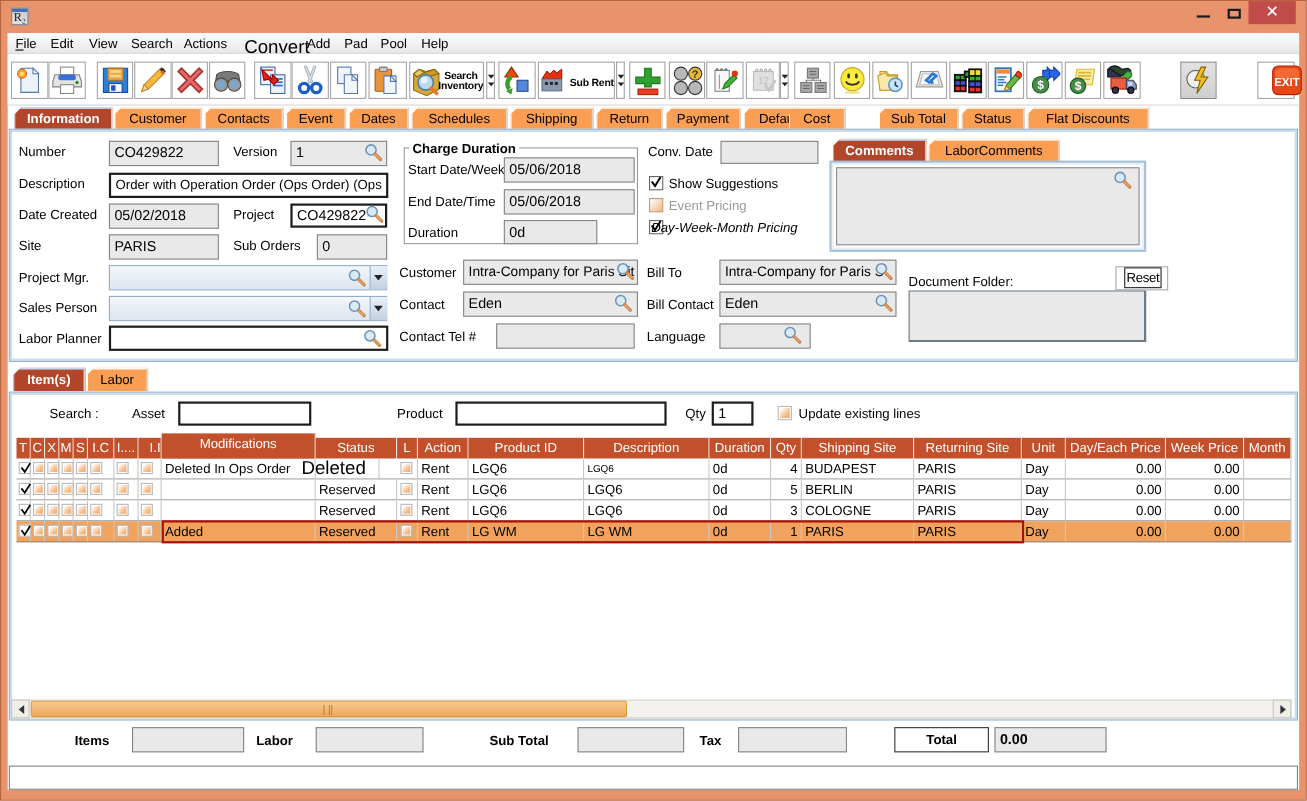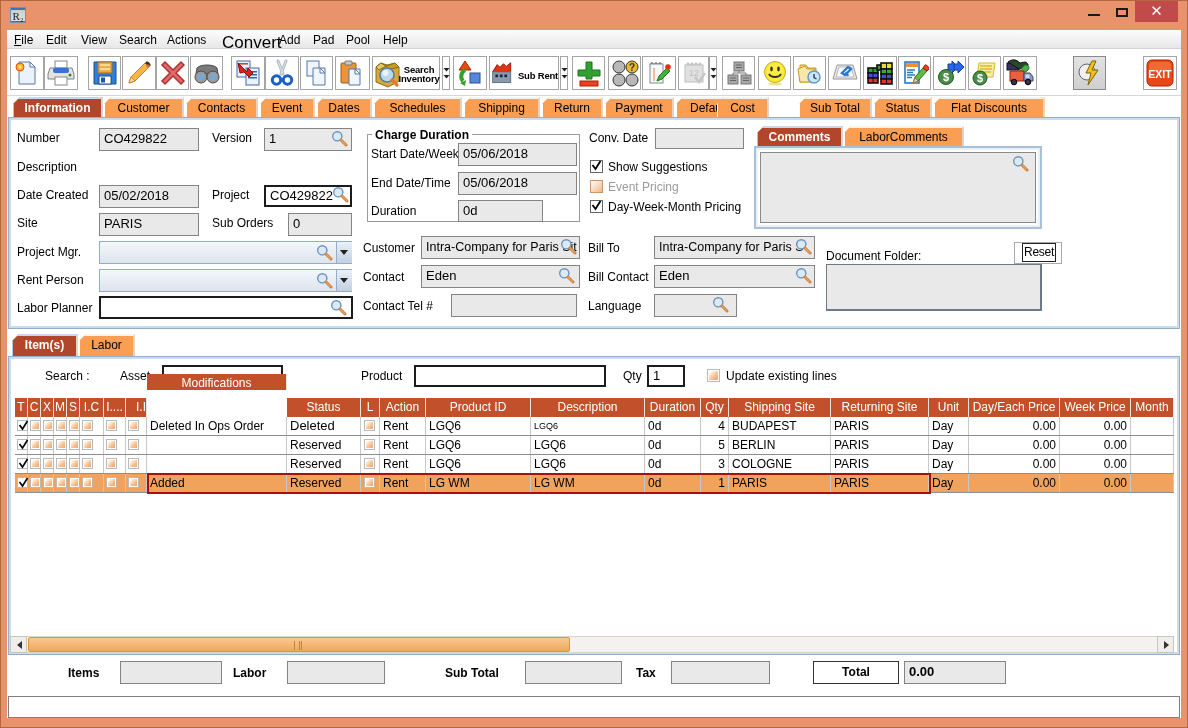--- a/index.html
+++ b/index.html
@@ -244,21 +244,21 @@
         <rect x="5" y="12" width="14" height="10" fill="#E86040" stroke="#A02000"></rect>
         <path d="M19 14h6l3 4v4h-9z" fill="#8898C8" stroke="#445"></path>
         <rect x="20.5" y="15.5" width="4" height="3.5" fill="#C8D8F8"></rect>
         <circle cx="9" cy="23" r="2.8" fill="#334" stroke="#001"></circle>
         <circle cx="23" cy="23" r="2.8" fill="#334" stroke="#001"></circle>
       </svg></div>
 <div class="tbtn" style="left:1073px;width:33px;background:linear-gradient(#E2E2E2,#CFCFCF);border:1px solid #8A8A8A;"><svg width="28" height="28" viewBox="0 0 28 28" style="margin:2px 0 0 2px">
         <circle cx="11" cy="13" r="8" fill="#F0F0F0" stroke="#666"></circle>
         <path d="M16 2l-6 12h5l-3 12 10-15h-6l4-9z" fill="#F0C020" stroke="#806000"></path>
       </svg></div>
-<div class="tbtn" style="left:1143px;width:34px;"><svg width="28" height="28" viewBox="0 0 28 28" style="margin:2px 0 0 2px">
+<div class="tbtn" style="left:1143px;width:34px;padding-left:10px;"><svg width="28" height="28" viewBox="0 0 28 28" style="margin:2px 0 0 2px">
         <rect x="1" y="1" width="26" height="26" rx="5" fill="#E84818" stroke="#B02000"></rect>
         <rect x="3" y="3" width="22" height="10" rx="4" fill="#F87840" opacity="0.7"></rect>
         <text x="14" y="19" font-size="10.5" font-weight="bold" text-anchor="middle" fill="#FFF">EXIT</text>
       </svg></div>
 <div class="abs tab tabsel" style="left:13px;top:97px;width:90px;height:21px;">Information</div>
 <div class="abs tab" style="left:104px;top:97px;width:80px;height:21px;">Customer</div>
 <div class="abs tab" style="left:186px;top:97px;width:72px;height:21px;">Contacts</div>
 <div class="abs tab" style="left:260px;top:97px;width:55px;height:21px;">Event</div>
 <div class="abs tab" style="left:317px;top:97px;width:55px;height:21px;">Dates</div>
 <div class="abs tab" style="left:374px;top:97px;width:88px;height:21px;">Schedules</div>
@@ -272,40 +272,41 @@
 <div class="abs tab" style="left:934px;top:97px;width:111px;height:21px;">Flat Discounts</div>
 <div class="abs panel" style="left:8px;top:117px;width:1172px;height:212px;"></div>
 <div class="abs lbl" style="left:17px;top:131px;">Number</div>
 <div class="abs fgray" style="left:99px;top:128px;width:100px;height:23px;">CO429822</div>
 <div class="abs lbl" style="left:212px;top:131px;">Version</div>
 <div class="abs fgray" style="left:264px;top:128px;width:88px;height:23px;">1</div>
 <svg class="mag" style="left:331px;top:130px" viewBox="0 0 17 17">
       <use href="#magg"></use>
     </svg>
 <div class="abs lbl" style="left:17px;top:160px;">Description</div>
+<div class="abs fwhite" style="left:99px;top:157px;width:254px;height:23px;font-size:12px;">Order with Operation Order (Ops Order) (Ops (</div>
 <div class="abs lbl" style="left:17px;top:188px;">Date Created</div>
 <div class="abs fgray" style="left:99px;top:185px;width:100px;height:23px;">05/02/2018</div>
 <div class="abs lbl" style="left:212px;top:188px;">Project</div>
 <div class="abs fwhite" style="left:264px;top:185px;width:88px;height:22px;">CO429822</div>
 <svg class="mag" style="left:332px;top:186px" viewBox="0 0 17 17">
       <use href="#magg"></use>
     </svg>
 <div class="abs lbl" style="left:17px;top:216px;">Site</div>
 <div class="abs fgray" style="left:99px;top:213px;width:100px;height:23px;">PARIS</div>
 <div class="abs lbl" style="left:212px;top:216px;">Sub Orders</div>
 <div class="abs fgray" style="left:288px;top:213px;width:64px;height:23px;">0</div>
 <div class="abs lbl" style="left:17px;top:245px;">Project Mgr.</div>
 <div class="abs combo" style="left:99px;top:241px;width:253px;height:23px;"></div>
 <svg class="mag" style="left:316px;top:244px" viewBox="0 0 17 17">
       <use href="#magg"></use>
     </svg>
 <div class="abs" style="left:336px;top:242px;width:16px;height:21px;background:linear-gradient(#EAF0F8,#C2D0E2);border-left:1px solid #94AECA;">
       <div style="width:0;height:0;border:4px solid transparent;border-top:5px solid #222;margin:8px 0 0 3px;"></div>
     </div>
-<div class="abs lbl" style="left:17px;top:273px;">Rent Person</div>
+<div class="abs lbl" style="left:17px;top:273px;">Sales Person</div>
 <div class="abs combo" style="left:99px;top:269px;width:253px;height:23px;"></div>
 <svg class="mag" style="left:316px;top:272px" viewBox="0 0 17 17">
       <use href="#magg"></use>
     </svg>
 <div class="abs" style="left:336px;top:270px;width:16px;height:21px;background:linear-gradient(#EAF0F8,#C2D0E2);border-left:1px solid #94AECA;">
       <div style="width:0;height:0;border:4px solid transparent;border-top:5px solid #222;margin:8px 0 0 3px;"></div>
     </div>
 <div class="abs lbl" style="left:17px;top:301px;">Labor Planner</div>
 <div class="abs fwhite" style="left:99px;top:296px;width:254px;height:23px;"></div>
 <svg class="mag" style="left:330px;top:299px" viewBox="0 0 17 17">
@@ -327,21 +328,21 @@
       </svg>
     </div>
 <div class="abs lbl" style="left:608px;top:160px;">Show Suggestions</div>
 <div class="abs" style="left:590px;top:180px;width:13px;height:13px;background:linear-gradient(135deg,#FFF,#F2B582);border:1px solid #C9976E;"></div>
 <div class="abs lbl" style="left:608px;top:180px;color:#9A9A9A;">Event Pricing</div>
 <div class="abs" style="left:590px;top:200px;width:13px;height:13px;background:#FFF;border:1px solid #666;">
       <svg width="13" height="13" viewBox="0 0 13 13" style="position:absolute;left:-1px;top:-2px">
         <path d="M2.5 6l3 4 5-8" stroke="#000" stroke-width="1.8" fill="none"></path>
       </svg>
     </div>
-<div class="abs lbl" style="left:608px;top:200px;">Day-Week-Month Pricing</div>
+<div class="abs lbl" style="left:592px;top:200px;font-style:italic;">Day-Week-Month Pricing</div>
 <div class="abs lbl" style="left:363px;top:241px;">Customer</div>
 <div class="abs fgray" style="left:421px;top:236px;width:159px;height:23px;font-size:12.5px;">Intra-Company for Paris Sit</div>
 <svg class="mag" style="left:560px;top:238px" viewBox="0 0 17 17">
       <use href="#magg"></use>
     </svg>
 <div class="abs lbl" style="left:588px;top:241px;">Bill To</div>
 <div class="abs fgray" style="left:654px;top:236px;width:161px;height:23px;font-size:12.5px;">Intra-Company for Paris S</div>
 <svg class="mag" style="left:795px;top:238px" viewBox="0 0 17 17">
       <use href="#magg"></use>
     </svg>
@@ -386,21 +387,21 @@
 <div class="abs ckg" style="left:707px;top:369px;width:13px;height:13px;"></div>
 <div class="abs lbl" style="left:726px;top:369px;">Update existing lines</div>
 <div class="hdrcell" style="left:15px;top:398px;width:13px;height:19px;">T</div>
 <div class="hdrcell" style="left:28px;top:398px;width:13px;height:19px;">C</div>
 <div class="hdrcell" style="left:41px;top:398px;width:13px;height:19px;">X</div>
 <div class="hdrcell" style="left:54px;top:398px;width:13px;height:19px;">M</div>
 <div class="hdrcell" style="left:67px;top:398px;width:13px;height:19px;">S</div>
 <div class="hdrcell" style="left:80px;top:398px;width:24px;height:19px;">I.C</div>
 <div class="hdrcell" style="left:104px;top:398px;width:22px;height:19px;">I....</div>
 <div class="hdrcell" style="left:126px;top:398px;width:21px;height:19px;text-align:right;">I.I</div>
-<div class="hdrcell" style="left:147px;top:374px;width:140px;height:16px;">Modifications</div>
+<div class="hdrcell" style="left:147px;top:394px;width:140px;height:27px;">Modifications</div>
 <div class="hdrcell" style="left:287px;top:398px;width:74px;height:19px;">Status</div>
 <div class="hdrcell" style="left:361px;top:398px;width:19px;height:19px;">L</div>
 <div class="hdrcell" style="left:380px;top:398px;width:46px;height:19px;">Action</div>
 <div class="hdrcell" style="left:426px;top:398px;width:105px;height:19px;">Product ID</div>
 <div class="hdrcell" style="left:531px;top:398px;width:114px;height:19px;">Description</div>
 <div class="hdrcell" style="left:645px;top:398px;width:56px;height:19px;">Duration</div>
 <div class="hdrcell" style="left:701px;top:398px;width:28px;height:19px;">Qty</div>
 <div class="hdrcell" style="left:729px;top:398px;width:102px;height:19px;">Shipping Site</div>
 <div class="hdrcell" style="left:831px;top:398px;width:98px;height:19px;">Returning Site</div>
 <div class="hdrcell" style="left:929px;top:398px;width:40px;height:19px;">Unit</div>
@@ -422,21 +423,21 @@
 <div class="abs ckg" style="left:56px;top:420px;width:11px;height:11px;"></div>
 <div class="abs" style="left:67px;top:417px;width:13px;height:18px;border-right:1px solid #C8C8C8;"></div>
 <div class="abs ckg" style="left:69px;top:420px;width:11px;height:11px;"></div>
 <div class="abs" style="left:80px;top:417px;width:24px;height:18px;border-right:1px solid #C8C8C8;"></div>
 <div class="abs ckg" style="left:82px;top:420px;width:11px;height:11px;"></div>
 <div class="abs" style="left:104px;top:417px;width:22px;height:18px;border-right:1px solid #C8C8C8;"></div>
 <div class="abs ckg" style="left:106px;top:420px;width:11px;height:11px;"></div>
 <div class="abs" style="left:126px;top:417px;width:21px;height:18px;border-right:1px solid #C8C8C8;"></div>
 <div class="abs ckg" style="left:128px;top:420px;width:11px;height:11px;"></div>
 <div class="bcell" style="left:147px;top:417px;width:140px;height:18px;font-size:12px;">Deleted In Ops Order</div>
-<div class="bcell" style="left:287px;top:417px;width:74px;height:18px;font-size:13px;">Deleted</div>
+<div class="bcell" style="left:271px;top:417px;width:74px;height:18px;font-size:17px;">Deleted</div>
 <div class="abs" style="left:361px;top:417px;width:19px;height:18px;border-right:1px solid #C8C8C8;"></div>
 <div class="abs ckg" style="left:364px;top:420px;width:11px;height:11px;"></div>
 <div class="bcell" style="left:380px;top:417px;width:46px;height:18px;font-size:12px;">Rent</div>
 <div class="bcell" style="left:426px;top:417px;width:105px;height:18px;font-size:12px;">LGQ6</div>
 <div class="bcell" style="left:531px;top:417px;width:114px;height:18px;font-size:9px;">LGQ6</div>
 <div class="bcell" style="left:645px;top:417px;width:56px;height:18px;font-size:12px;">0d</div>
 <div class="bcell num" style="left:701px;top:417px;width:28px;height:18px;font-size:12px;">4</div>
 <div class="bcell" style="left:729px;top:417px;width:102px;height:18px;font-size:12px;">BUDAPEST</div>
 <div class="bcell" style="left:831px;top:417px;width:98px;height:18px;font-size:12px;">PARIS</div>
 <div class="bcell" style="left:929px;top:417px;width:40px;height:18px;font-size:12px;">Day</div>

